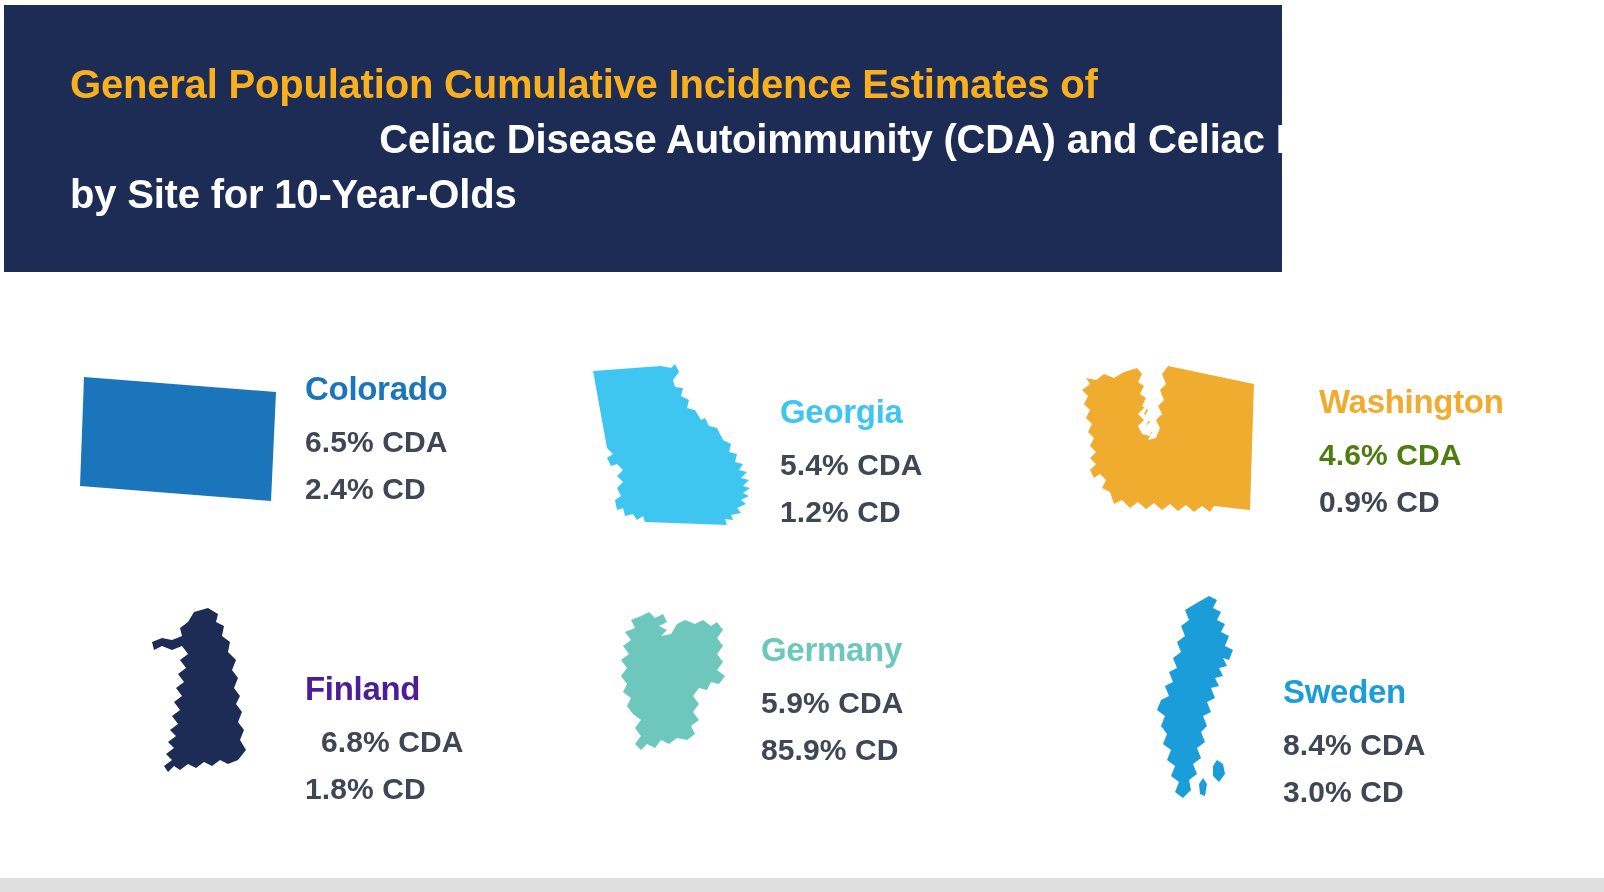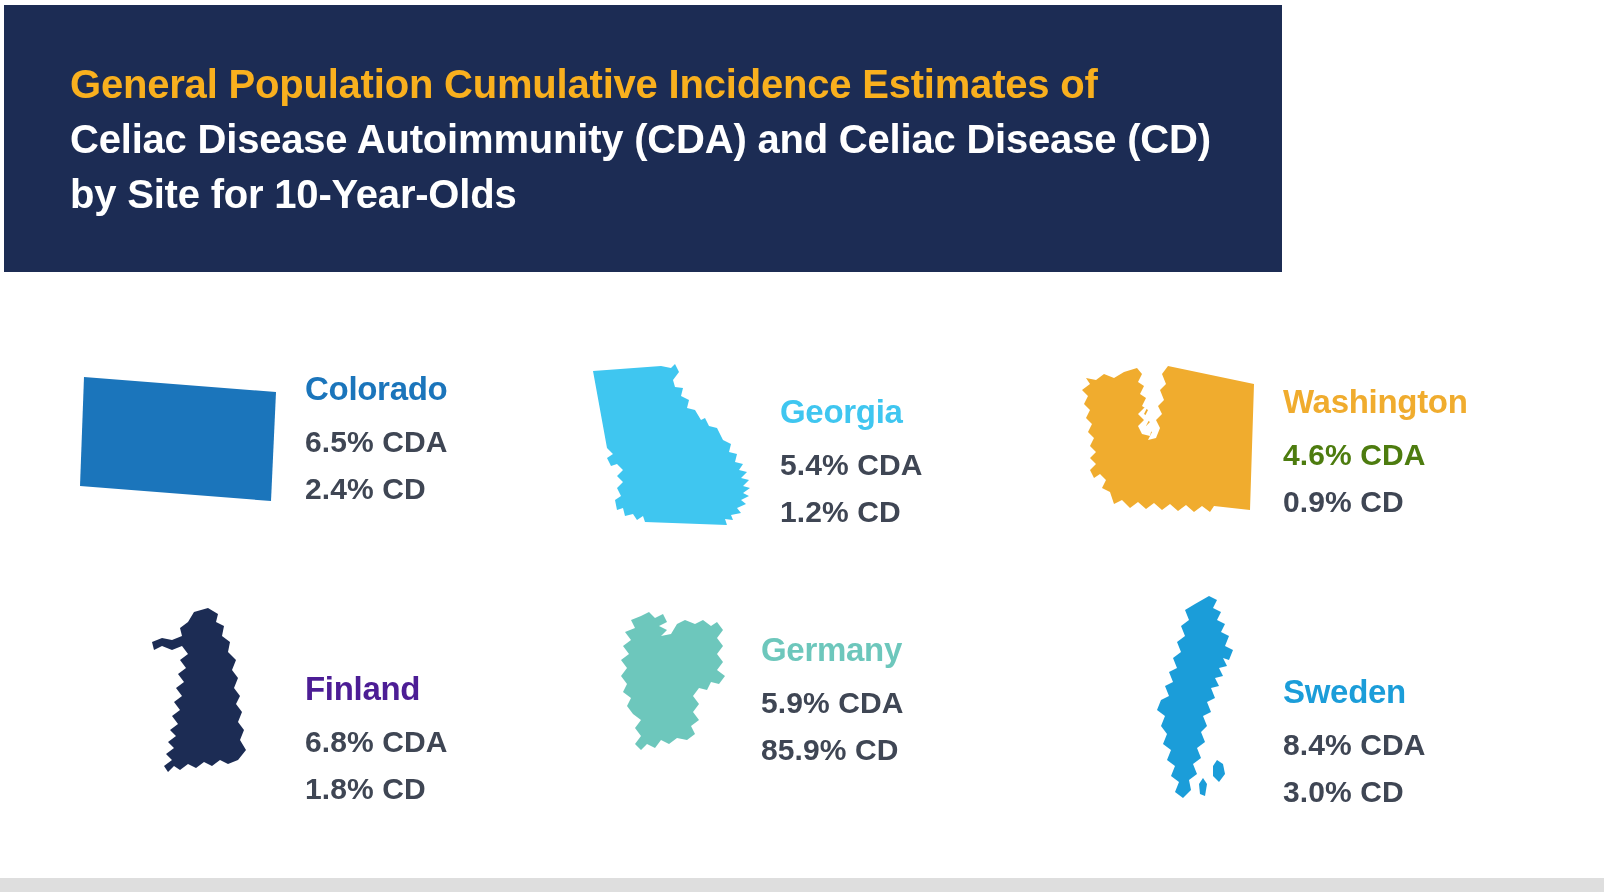--- a/index.html
+++ b/index.html
@@ -82,21 +82,21 @@
     color: #3F4654;
     margin: 0 0 17px 0;
     letter-spacing: 0.1px;
     white-space: nowrap;
   }
   .stat:last-child { margin-bottom: 0; }
 
   
   #card-colorado   { left: 60px;   top: 92px;  width: 470px; }
   #card-georgia    { left: 560px;  top: 90px;  width: 470px; }
-  #card-washington { left: 1040px; top: 90px;  width: 520px; }
+  #card-washington { left: 1040px; top: 90px;  width: 520px; gap: 36px; }
   
   #card-finland    { left: 115px;  top: 330px; width: 420px; }
   #card-germany    { left: 586px;  top: 330px; width: 420px; }
   #card-sweden     { left: 1120px; top: 320px; width: 440px; }
 
   #card-colorado   .map-slot { width: 245px; }
   #card-georgia    .map-slot { width: 220px; }
   #card-washington .map-slot { width: 243px; }
   #card-finland    .map-slot { width: 190px; padding-top: 2px; }
   #card-germany    .map-slot { width: 175px; padding-top: 8px; }
@@ -118,21 +118,21 @@
     height: 14px;
     background: #DEDEDE;
   }
 </style>
 </head>
 <body>
 
 <div class="header-banner" style="background: rgb(28, 44, 84);">
   <div class="header-title">
     <div class="title-line accent" style="color: rgb(249, 176, 30);">General Population Cumulative Incidence Estimates of</div>
-    <div class="title-line plain" style="color: rgb(255, 255, 255);">Celiac Disease Autoimmunity (CDA) and Celiac Disease (CD)</div>
+    <div class="title-line plain" style="color: rgb(255, 255, 255); text-align: right;">Celiac Disease Autoimmunity (CDA) and Celiac Disease (CD)</div>
     <div class="title-line plain" style="color: rgb(255, 255, 255);">by Site for 10-Year-Olds</div>
   </div>
 </div>
 
 <div class="grid">
 
   <div class="card" id="card-colorado">
     <div class="map-slot">
       <svg width="205" height="140" viewBox="0 0 205 140" aria-hidden="true">
         <polygon points="4,13 196,28 191,137 0,122" fill="#1B75BB"></polygon>
@@ -197,21 +197,21 @@
                  L54,158 L46,164 L38,160 L30,166 L24,162 L18,168
                  L14,162 L22,156 L16,150 L24,144 L18,138 L26,132
                  L20,126 L28,120 L22,112 L30,106 L24,98 L32,92
                  L26,84 L34,78 L28,70 L36,64 L30,56 L38,50
                  L32,42 L22,46 L12,42 L4,46 L2,38 L12,34 L22,36
                  L32,32 L30,24 L38,18 L44,8 Z"></path>
       </svg>
     </div>
     <div class="card-text">
       <div class="site-name" style="color:#4c1d95">Finland</div>
-      <div class="stat" style="color: rgb(63, 70, 84);">6.8% CDA</div>
+      <div class="stat" style="color: rgb(63, 70, 84); margin-left: 16px;">6.8% CDA</div>
       <div class="stat" style="color: rgb(63, 70, 84);">1.8% CD</div>
     </div>
   </div>
 
   <div class="card" id="card-germany">
     <div class="map-slot">
       <svg width="125" height="155" viewBox="0 0 125 155" aria-hidden="true">
         <path fill="#6DC7BC" d="M30,6 L38,2 L44,8 L52,4 L56,12 L48,16 L56,20 L50,26
                  L60,24 L66,14 L74,10 L84,14 L92,10 L100,16 L106,12
                  L112,20 L106,28 L112,36 L106,44 L112,52 L106,60

